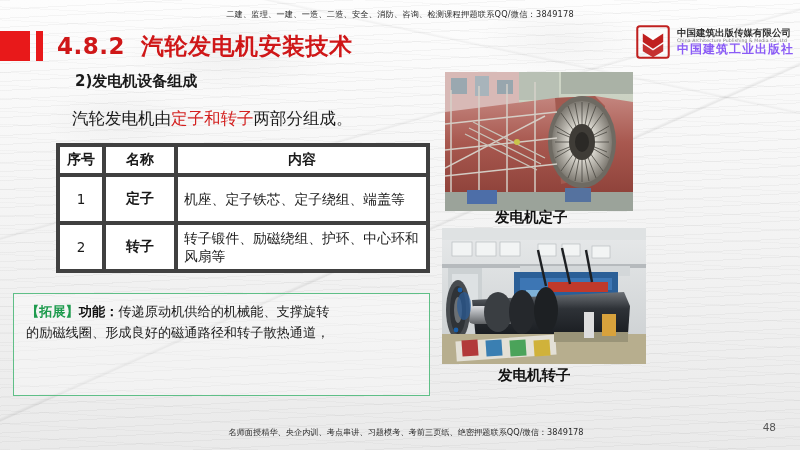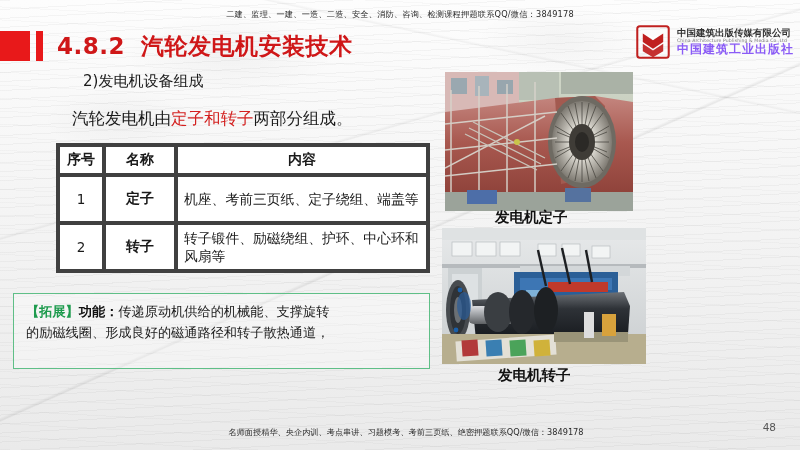--- a/index.html
+++ b/index.html
@@ -75,22 +75,22 @@
     display: flex; align-items: center; gap: 7px;
   }
   .logo-mark { width: 34px; height: 34px; }
   .logo-text { line-height: 1.16; }
   .logo-cn1 { font-size: 9.5px; color: #333; font-weight: bold; white-space: nowrap; }
   .logo-en { font-size: 4.6px; color: #777; white-space: nowrap; letter-spacing: 0.1px; }
   .logo-cn2 { font-size: 12px; color: #8b5cf6; font-weight: bold; white-space: nowrap; letter-spacing: 1px; }
 
   
   .sub-heading {
-    position: absolute; top: 72px; left: 83px;
-    font-size: 15px; font-weight: normal; color: #1a1a1a; white-space: nowrap;
+    position: absolute; top: 72px; left: 75px;
+    font-size: 15px; font-weight: bold; color: #1a1a1a; white-space: nowrap;
   }
   .lead-line {
     position: absolute; top: 108px; left: 72px;
     font-size: 16.5px; color: #1a1a1a; white-space: nowrap;
   }
   .lead-line .hl { color: #d3201f; }
 
   
   .comp-table {
     position: absolute; top: 143px; left: 56px;
@@ -114,21 +114,21 @@
   .col-no { width: 46px; }
   .col-name { width: 72px; }
   .td-no { text-align: center; font-size: 13.5px; }
   .td-name { text-align: center; font-size: 14px; color: #d3201f; font-weight: bold; }
   .td-content { font-size: 13.8px; line-height: 1.32; }
   .row-body td { height: 48px; }
 
   
   .ext-box {
     position: absolute; top: 293px; left: 13px;
-    width: 417px; height: 76px;
+    width: 417px; height: 103px;
     border: 1px solid #5fbf87;
     background: rgba(255,255,255,0.32);
     padding: 7px 10px 0 12px;
   }
   .ext-line {
     font-size: 13.2px; line-height: 1.62; color: #1a1a1a; white-space: nowrap;
   }
   .ext-tag { color: #1e9b4e; font-weight: bold; }
   .ext-label { font-weight: bold; color: #111; }
 
@@ -199,21 +199,21 @@
     <tr>
       <th class="col-no">序号</th>
       <th class="col-name">名称</th>
       <th>内容</th>
     </tr>
   </thead>
   <tbody>
     <tr class="row-body">
       <td class="td-no">1</td>
       <td class="td-name">定子</td>
-      <td class="td-content">机座、考前三页纸、定子绕组、端盖等</td>
+      <td class="td-content">机座、定子铁芯、定子绕组、端盖等</td>
     </tr>
     <tr class="row-body">
       <td class="td-no">2</td>
       <td class="td-name">转子</td>
       <td class="td-content">转子锻件、励磁绕组、护环、中心环和风扇等</td>
     </tr>
   </tbody>
 </table>
 
 <div class="ext-box">

